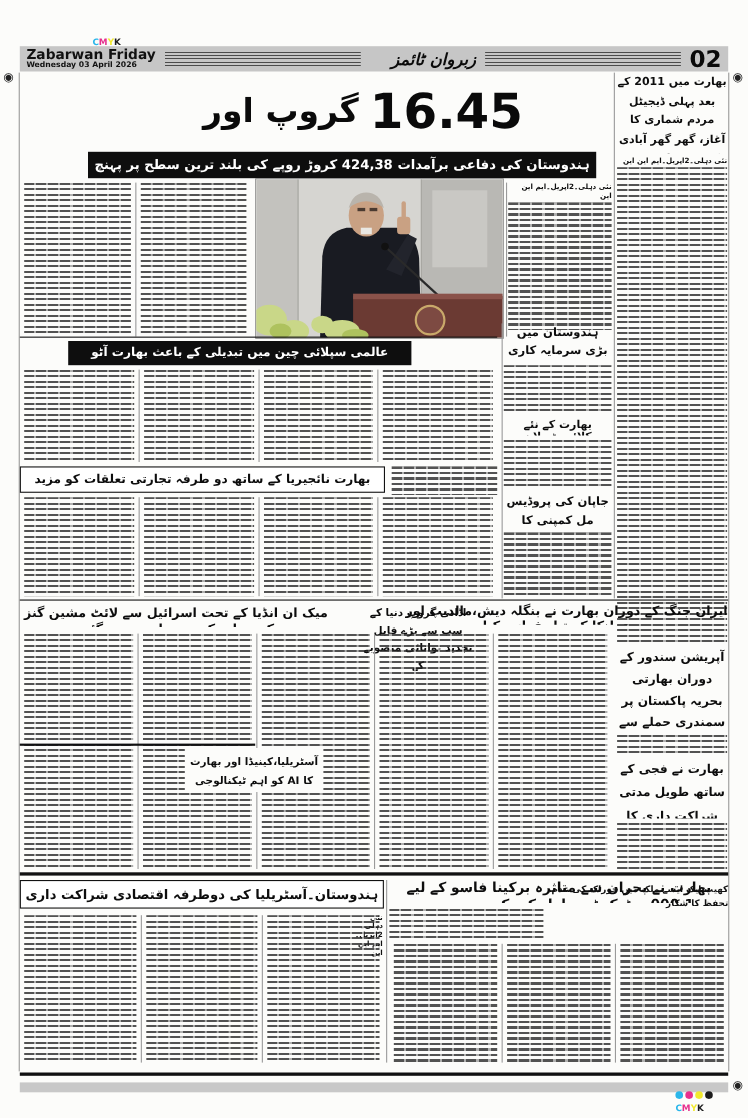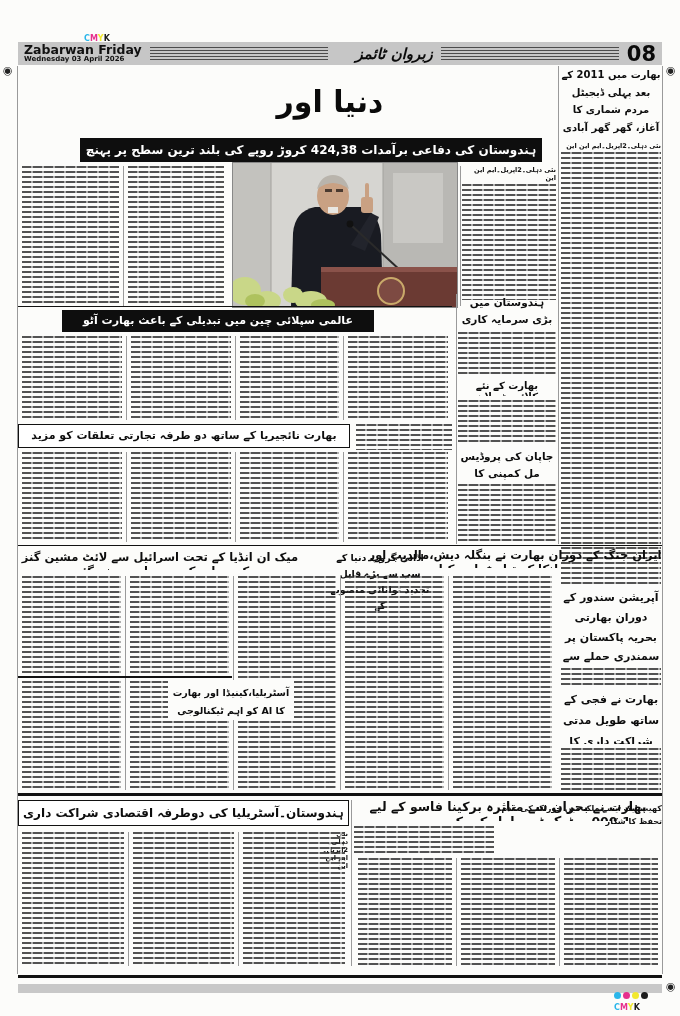--- a/index.html
+++ b/index.html
@@ -37,25 +37,26 @@
 <div class="vr" style="left:662px;top:66px;height:908px;"></div>
 
 <div class="abs" style="left:18px;top:42px;width:644px;height:23px;background:#c6c6c6;display:flex;align-items:center;padding:0 6px;">
   <div style="line-height:1;">
     <div style="font-weight:bold;font-size:12.5px;color:#111;">Zabarwan Friday</div>
     <div style="font-weight:bold;font-size:7px;color:#111;">Wednesday 03 April 2026</div>
   </div>
   <div class="mast-pins"></div>
   <div class="urdu" style="font-weight:bold;font-size:15px;font-style:italic;color:#0a0a0a;margin-left:20px;">زبروان ٹائمز</div>
   <div class="mast-pins"></div>
-  <div style="font-weight:bold;font-size:21px;color:#0a0a0a;">08</div>
+  <div style="font-weight:bold;font-size:21px;color:#0a0a0a;">02</div>
 </div>
 
 <div class="abs" style="left:60px;top:68px;width:540px;height:66px;display:flex;align-items:center;justify-content:center;gap:10px;">
-  <span class="urdu" style="font-weight:bold;font-size:30px;color:#0a0a0a;">دنیا اور</span>
+  <span class="urdu" style="font-weight:bold;font-size:30px;color:#0a0a0a;">گروپ اور</span>
+  <span style="font-weight:bold;font-size:44px;color:#0a0a0a;">16.45</span>
 </div>
 <div class="abs blackbar urdu" style="left:80px;top:138px;width:462px;height:24px;font-size:12px;font-weight:bold;text-align:center;line-height:24px;overflow:hidden;">ہندوستان کی دفاعی برآمدات 424,38 کروڑ روپے کی بلند ترین سطح پر پہنچ گئیں۔راج ناتھ سنگھ</div>
 
 <div class="abs colgroup" style="left:18px;top:166px;width:210px;height:140px;">
   <div class="col">
       <div class="fill"></div>
     </div>
   <div class="col">
       <div class="fill"></div>
     </div>

